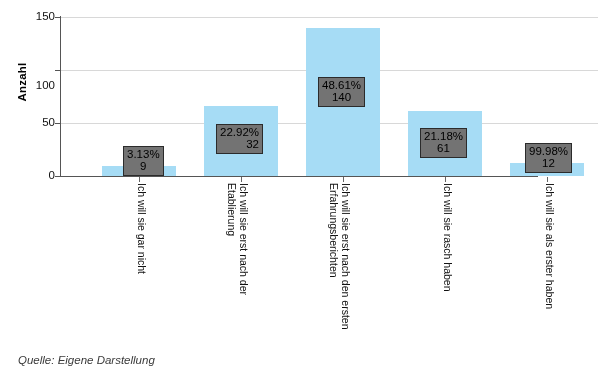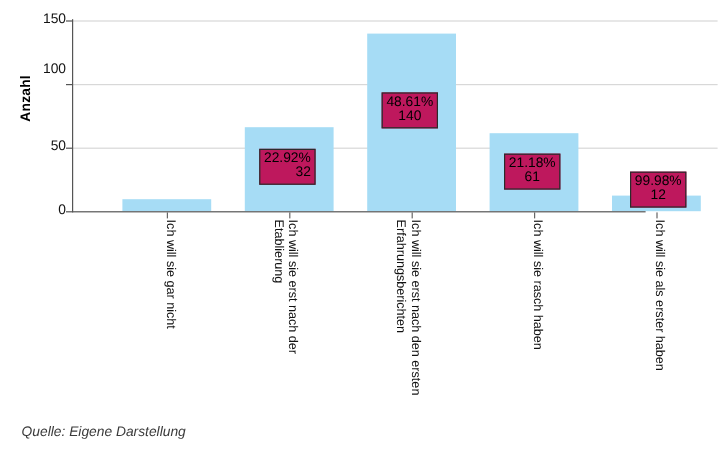--- a/index.html
+++ b/index.html
@@ -106,21 +106,21 @@
     position: absolute;
     top: 177px;
     width: 1px;
     height: 5px;
     background: #666;
   }
 
   
   .data-label {
     position: absolute;
-    background: #be185d;
+    background: #737373;
     border: 1px solid #2b2b2b;
     box-sizing: border-box;
     padding: 1px 3px 2px 3px;
     text-align: center;
     line-height: 1.08;
     font-size: 11.5px;
     color: #000;
     white-space: nowrap;
   }
   .data-label .pct { display: block; }
@@ -169,33 +169,37 @@
   <div id="axis-y-line"></div>
   <div id="axis-x-line"></div>
 
   <div class="y-tick-mark" style="top:17px;"></div>
   <div class="y-tick-mark" style="top:70px;"></div>
   <div class="y-tick-mark" style="top:123px;"></div>
   <div class="y-tick-mark" style="top:176px;"></div>
 
   <div id="y-tick-labels">
     <div class="y-tick-label" style="top:11px;">150</div>
-    <div class="y-tick-label" style="top:53px;">100</div>
+    <div class="y-tick-label" style="top:80px;">100</div>
     <div class="y-tick-label" style="top:117px;">50</div>
     <div class="y-tick-label" style="top:170px;">0</div>
   </div>
 
   <div id="y-axis-title">Anzahl</div>
 
   <div class="x-tick-mark" style="left:139px;"></div>
   <div class="x-tick-mark" style="left:241px;"></div>
   <div class="x-tick-mark" style="left:343px;"></div>
   <div class="x-tick-mark" style="left:445px;"></div>
   <div class="x-tick-mark" style="left:547px;"></div>
 
+  <div class="data-label" style="left:123px; top:146px;">
+    <span class="pct">3.13%</span>
+    <span class="cnt">9</span>
+  </div>
   <div class="data-label" style="left:216px; top:124px;text-align:right;">
     <span class="pct">22.92%</span>
     <span class="cnt">32</span>
   </div>
   <div class="data-label" style="left:318px; top:77px;">
     <span class="pct">48.61%</span>
     <span class="cnt">140</span>
   </div>
   <div class="data-label" style="left:420px; top:128px;text-align:center;">
     <span class="pct">21.18%</span>

